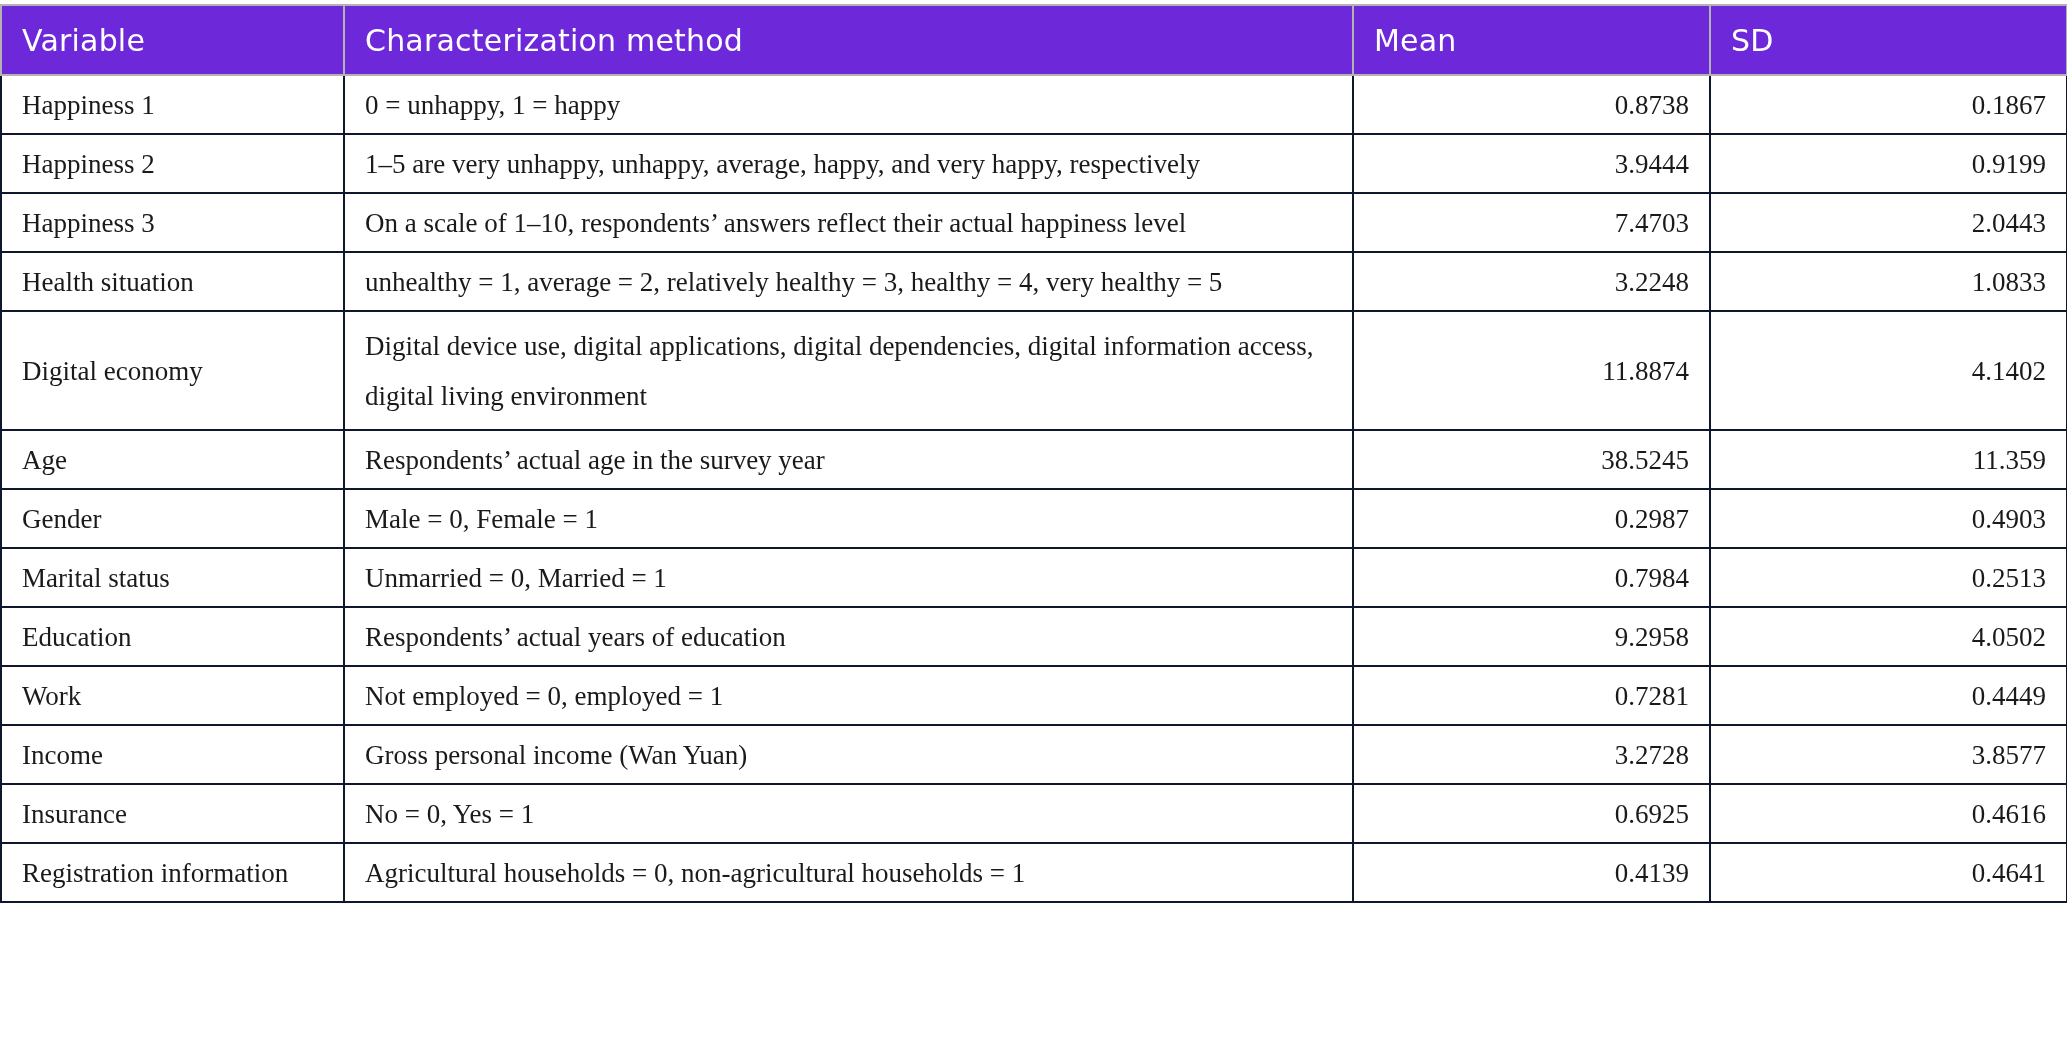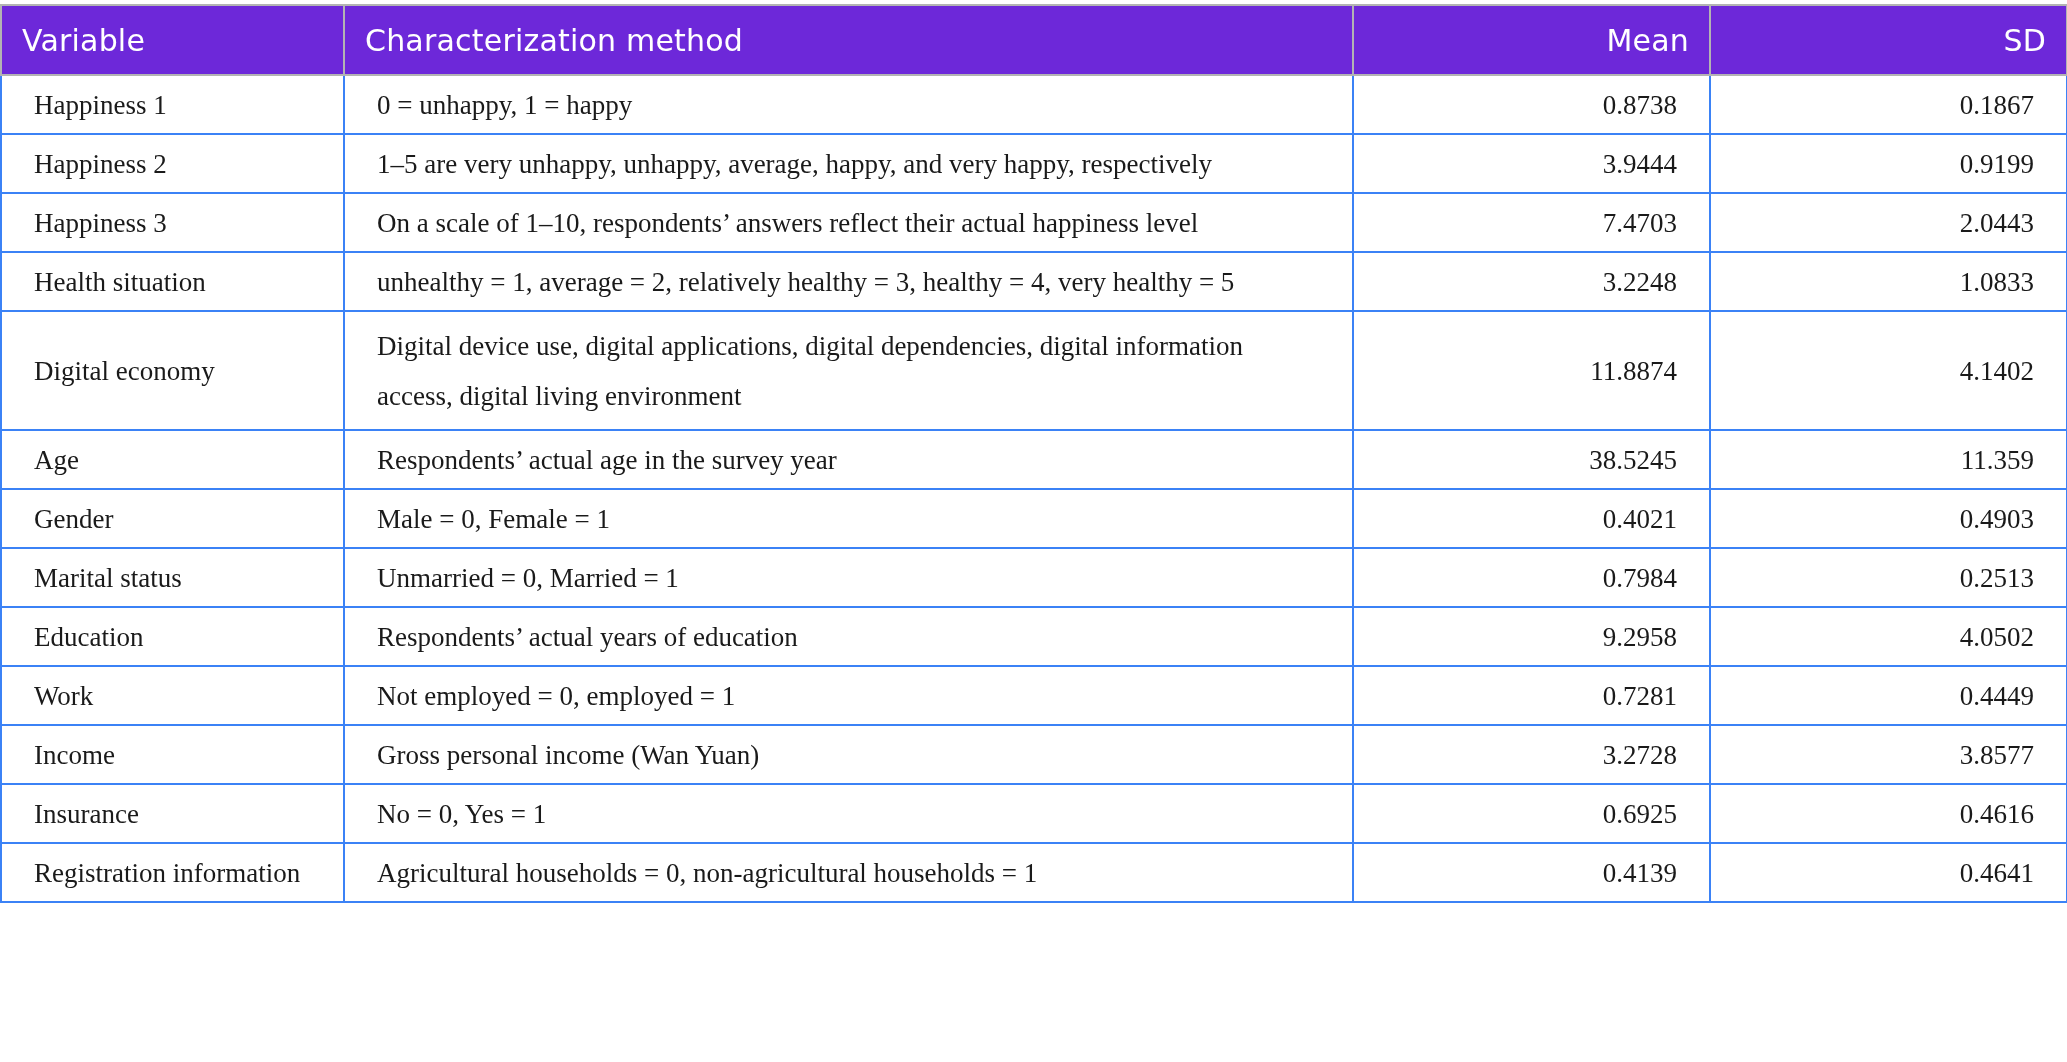--- a/index.html
+++ b/index.html
@@ -35,28 +35,28 @@
     font-weight: normal;
     font-size: 30px;
     height: 68px;
     padding: 0 20px;
     border: 2px solid #b3b3b3;
     border-top: 2px solid #b3b3b3;
     text-align: left;
     vertical-align: middle;
     letter-spacing: 0.2px;
   }
-  thead th.num { text-align: right; }
+  thead th.num { text-align: left; }
   thead th + th { border-left: 2px solid #c4b5fd; }
   tbody td {
     font-family: "Liberation Serif", serif;
     font-size: 27px;
     color: #1a1a1a;
-    border: 2px solid #3b82f6;
-    padding: 0 32px;
+    border: 2px solid #0f172a;
+    padding: 0 20px;
     height: 57px;
     vertical-align: middle;
     line-height: 50px;
   }
   tbody td.num { text-align: right; }
   tbody tr.tall td { height: 117px; }
   tbody tr.tall td.desc { line-height: 50px; }
 </style>
 </head>
 <body>
@@ -110,21 +110,21 @@
         </tr>
         <tr>
           <td>Age</td>
           <td class="desc">Respondents’ actual age in the survey year</td>
           <td class="num">38.5245</td>
           <td class="num">11.359</td>
         </tr>
         <tr>
           <td>Gender</td>
           <td class="desc">Male = 0, Female = 1</td>
-          <td class="num">0.4021</td>
+          <td class="num">0.2987</td>
           <td class="num">0.4903</td>
         </tr>
         <tr>
           <td>Marital status</td>
           <td class="desc">Unmarried = 0, Married = 1</td>
           <td class="num">0.7984</td>
           <td class="num">0.2513</td>
         </tr>
         <tr>
           <td>Education</td>

